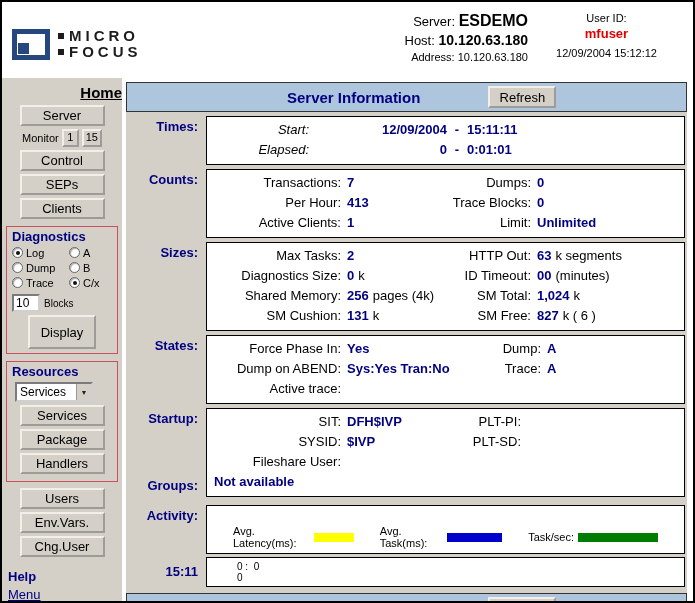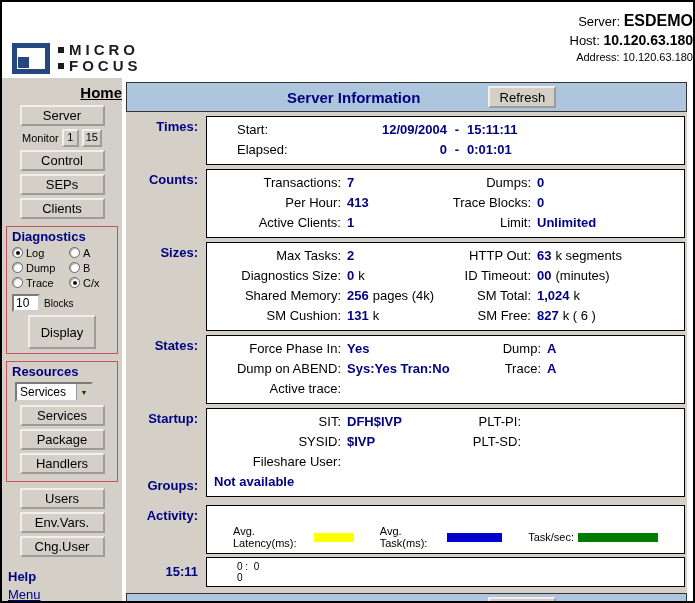--- a/index.html
+++ b/index.html
@@ -2,21 +2,21 @@
 <html><head>
 <meta charset="utf-8">
 <style>
   * { margin:0; padding:0; box-sizing:border-box; }
   html,body { background:#9a9a9a; }
   body { font-family:"Liberation Sans","DejaVu Sans",sans-serif; color:#000; }
   .page { width:695px; height:603px; border:2px solid #000; background:#fff; overflow:hidden; }
 
   
   .top-header { height:76px; display:flex; }
-  .logo { width:180px; padding:12px 0 4px 10px; display:flex; gap:8px; align-items:flex-end; }
+  .logo { width:180px; padding:12px 0 4px 10px; display:flex; gap:8px; align-items:center; }
   .logo-mark { width:38px; height:31px; border:5px solid #26477e; background:#fff; position:relative; flex-shrink:0; }
   .logo-mark-inner { position:absolute; left:1px; bottom:1px; width:11px; height:11px; background:#26477e; }
   .logo-text { font-weight:bold; font-size:15px; letter-spacing:4px; color:#1c1c1c; line-height:16px; }
   .logo-row { display:flex; align-items:center; }
   .logo-sq { width:6px; height:6px; background:#1c1c1c; margin-right:5px; flex-shrink:0; }
   .server-block { flex:1; text-align:right; padding-top:10px; font-size:13px; }
   .srv-name { font-weight:bold; font-size:16px; }
   .srv-line2 { margin-top:2px; }
   .srv-host { font-weight:bold; font-size:14px; }
   .srv-line3 { font-size:11px; margin-top:3px; }
@@ -56,21 +56,21 @@
   .blue-bar { height:30px; border:1px solid #333; display:flex; align-items:center; padding-left:160px; }
   .bar-title { color:#000080; font-weight:bold; font-size:15px; white-space:nowrap; }
   .refresh-btn { width:68px; height:22px; margin-left:68px; }
   .bar-bottom { margin-top:6px; }
   .mrow { display:flex; margin-top:4px; }
   .mlabel { width:80px; flex-shrink:0; text-align:right; padding:3px 8px 0 0; color:#000080; font-weight:bold; font-size:13px; }
   .mlabel-split { display:flex; flex-direction:column; justify-content:space-between; padding-bottom:4px; }
   .mlabel-time { padding-top:7px; }
   .mbox { flex:1; background:#fff; border:1px solid #000; margin-right:2px; padding:3px 0 4px; font-size:13px; }
   .t-line { display:flex; line-height:20px; margin-left:30px; }
-  .t-label { width:80px; padding-right:8px; }
+  .t-label { width:80px; text-align:right; padding-right:8px;font-style:italic; }
   .t-date { width:130px; text-align:right; color:#000080; font-weight:bold; }
   .t-sep { width:20px; text-align:center; color:#000080; font-weight:bold; }
   .t-time { width:90px; color:#000080; font-weight:bold; }
   .grid4 { display:grid; grid-template-columns:140px 95px 95px 1fr; line-height:20px; }
   .grid4-states { grid-template-columns:140px 120px 80px 1fr; }
   .grid4-startup { grid-template-columns:140px 110px 70px 1fr; }
   .g-label { text-align:right; padding-right:6px; }
   .g-value { color:#000080; font-weight:bold; }
   .unit { font-weight:normal; color:#000; margin-left:4px; }
   .groups-line { color:#000080; font-weight:bold; padding-left:7px; line-height:20px; }
@@ -102,20 +102,25 @@
             <span class="logo-sq"></span>
             <span>FOCUS</span>
           </div>
       </div>
     </div>
     <div class="server-block">
       <div class="srv-line1"><span>Server:</span> <span class="srv-name">ESDEMO</span></div>
       <div class="srv-line2"><span>Host:</span> <span class="srv-host">10.120.63.180</span></div>
       <div class="srv-line3"><span>Address:</span> <span>10.120.63.180</span></div>
     </div>
+    <div class="user-block">
+      <div class="uid-label">User ID:</div>
+      <div class="uid-value" style="color: rgb(224, 0, 0);">mfuser</div>
+      <div class="uid-time">12/09/2004 15:12:12</div>
+    </div>
   </header>
 
   <div class="body-row">
 
     <nav class="sidebar">
       <div class="home">Home</div>
       <button class="btn side-btn">Server</button>
       <div class="monitor-row">
         <span class="mon-label">Monitor</span>
         <span class="mon-field">1</span>

